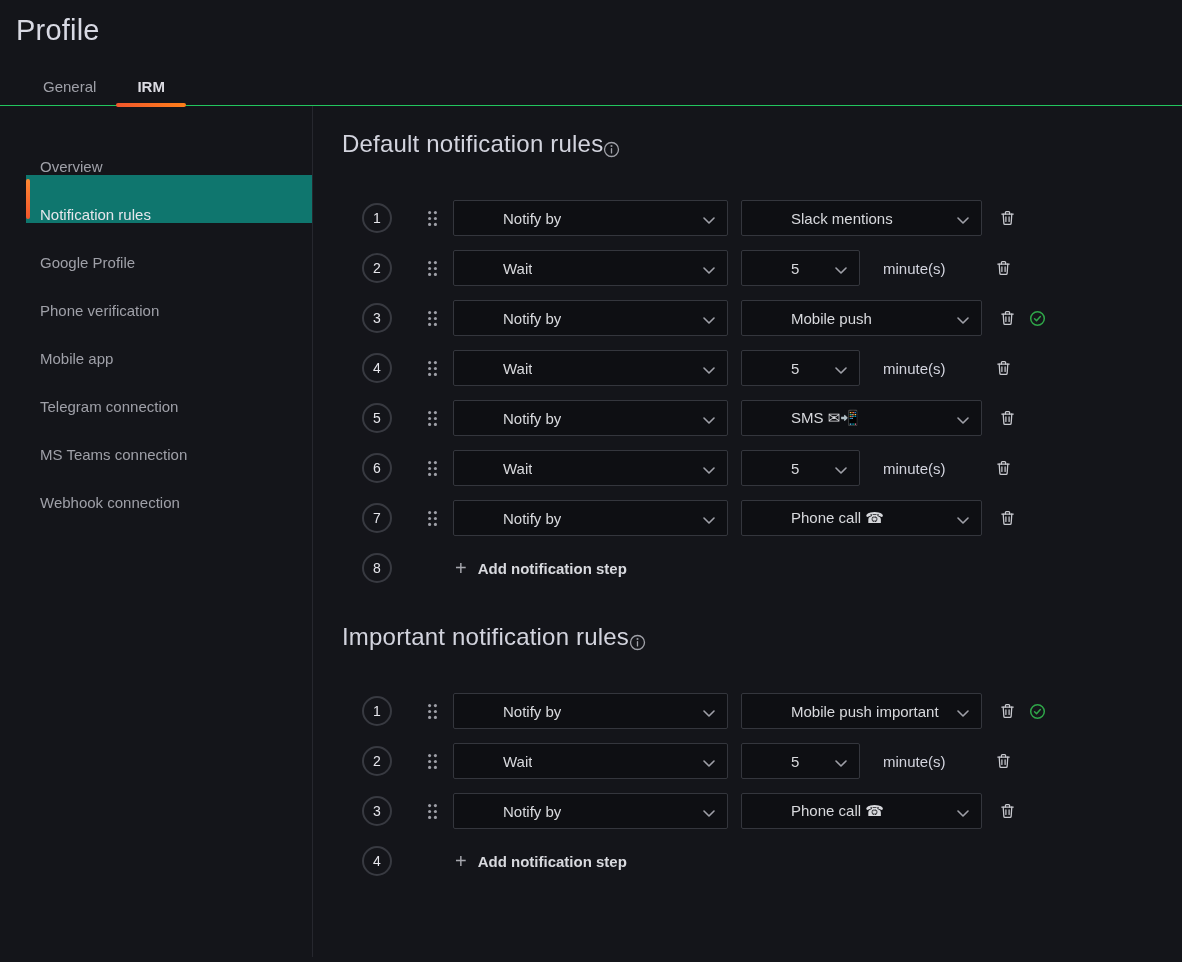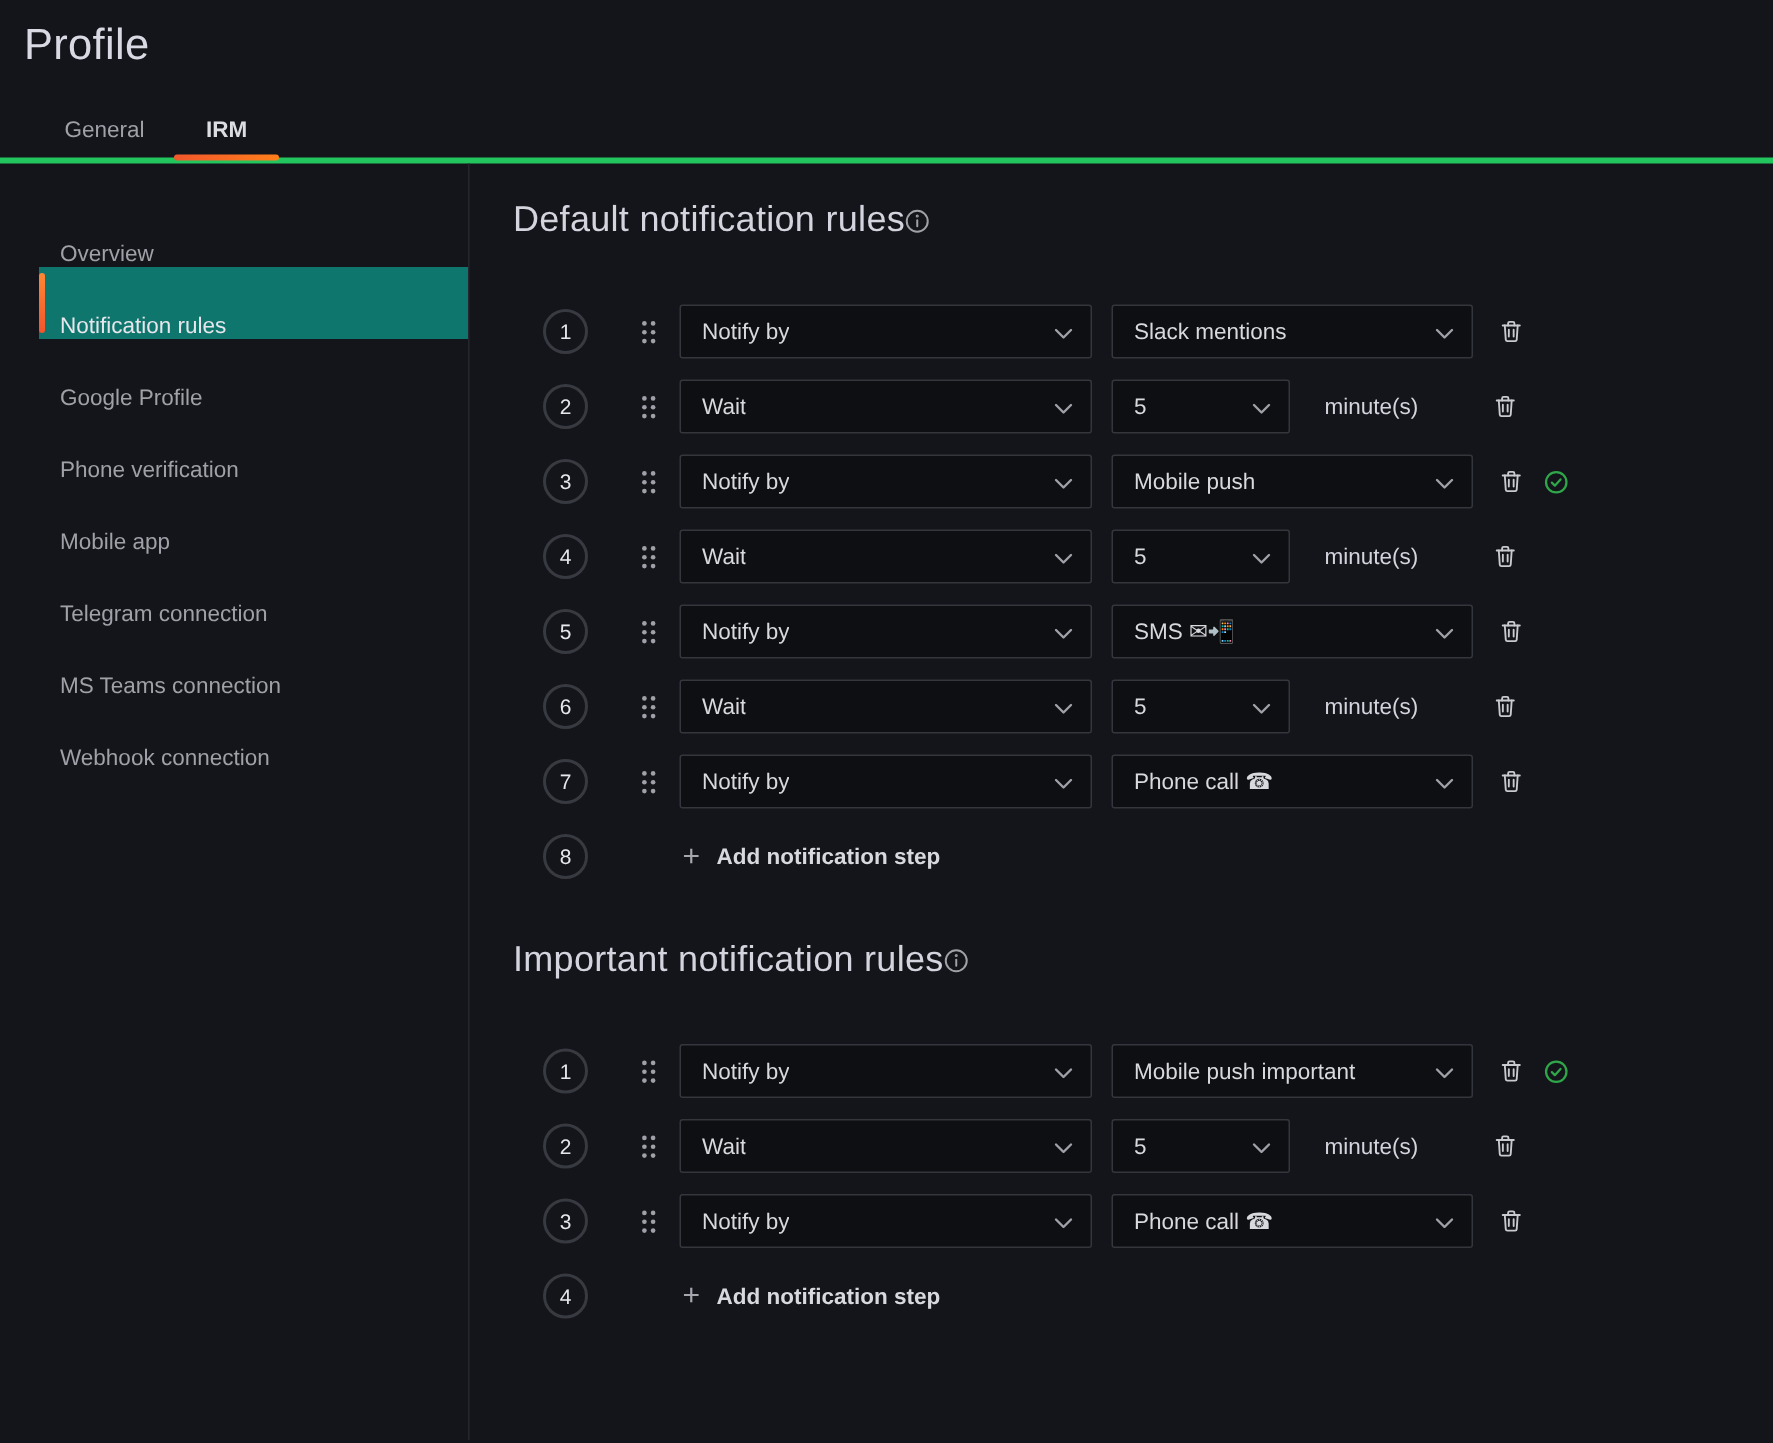--- a/index.html
+++ b/index.html
@@ -5,58 +5,58 @@
   html,body { margin:0; padding:0; }
   body {
     width:1182px; height:962px; overflow:hidden;
     background:#14151a; color:#ccccdc;
     font-family:"Liberation Sans", sans-serif;
     -webkit-font-smoothing:antialiased;
   }
   
   .page-title { font-size:29px; font-weight:500; color:#d8d9e3; margin:14px 0 0 16px; letter-spacing:.2px; }
   .tabs-bar { display:flex; align-items:flex-start; padding-left:43px; margin-top:20px;
-              border-bottom:4px solid #22c55e; height:38px; }
+              border-bottom:1px solid #22c55e; height:38px; }
   .tab { position:relative; margin-right:41px; font-size:15px; color:#9fa0a8;
          height:38px; display:flex; align-items:center; cursor:pointer; }
   .tab.active { color:#dcdce3; font-weight:700; }
   .tab.active::after { content:""; position:absolute; left:-21px; right:-21px; bottom:-2px;
          height:4px; border-radius:2px;
          background:linear-gradient(90deg,#f2572c,#ff7f1a); }
   
   .layout { display:flex; height:851px; }
   .sidebar { width:313px; min-width:313px; box-sizing:border-box;
              border-right:1px solid #26272e; padding:21px 0 0 26px; }
   .side-item { position:relative; height:48px; display:flex; align-items:flex-end;
                padding-left:14px; font-size:15px; color:#9fa0a8; cursor:pointer; }
   .side-item.active { background:#0f766e; color:#e6e6ec; font-weight:500; }
   .side-item.active::before { content:""; position:absolute; left:0; top:4px; bottom:4px;
                width:4px; border-radius:2px;
                background:linear-gradient(180deg,#ff8833,#f2552c); }
   
   .main { flex:1; padding:24px 0 0 29px; box-sizing:border-box; }
   .section + .section { margin-top:37px; }
-  .section-header { display:flex; align-items:center; }
+  .section-header { display:flex; align-items:flex-end; }
   .section-title { font-size:24px; font-weight:500; color:#d3d4de; margin:0; letter-spacing:.2px; }
   .info-icon { display:flex; cursor:pointer; }
   .steps { margin-top:42px; }
   .step-row { height:36px; margin-bottom:14px; display:flex; align-items:center; }
   .step-num { box-sizing:border-box; width:30px; height:30px; min-width:30px;
               border:2px solid #383a41; border-radius:50%;
               display:flex; align-items:center; justify-content:center;
               font-size:14px; font-weight:500; color:#e6e6ec; margin:0 35px 0 20px; }
   .drag-handle { margin-right:15px; display:flex; cursor:grab; background:none; border:none; padding:0; }
   .dropdown { box-sizing:border-box; height:36px; background:#0e0f13;
               border:1px solid #34363d; border-radius:2px;
               display:flex; align-items:center; justify-content:space-between;
               padding:0 12px 0 14px; font-size:15px; color:#d8d9dd; cursor:pointer; }
   .dd-action { width:275px; }
   .dd-value  { width:241px; margin-left:13px; }
   .dd-value.small { width:119px; }
-  .dd-text { white-space:nowrap; overflow:hidden; }
+  .dd-text { white-space:nowrap; overflow:hidden;margin-left:35px; }
   .suffix { margin-left:23px; font-size:15px; font-weight:500; color:#d3d4de;text-align:right; }
   .trash-btn { margin-left:16px; background:none; border:none; padding:2px; cursor:pointer; display:flex; }
   .step-row.wait .trash-btn { margin-left:48px; }
   .verified-icon { margin-left:12px; display:flex; }
   .add-btn { margin-left:28px; background:none; border:none; display:flex; align-items:center;
              gap:11px; cursor:pointer; padding:0; }
   .plus-icon { color:#a6a7ae; font-size:20px; font-weight:400; line-height:1; }
   .add-btn-label { font-size:15px; font-weight:600; color:#d8d9de; }
 </style>
 </head>

